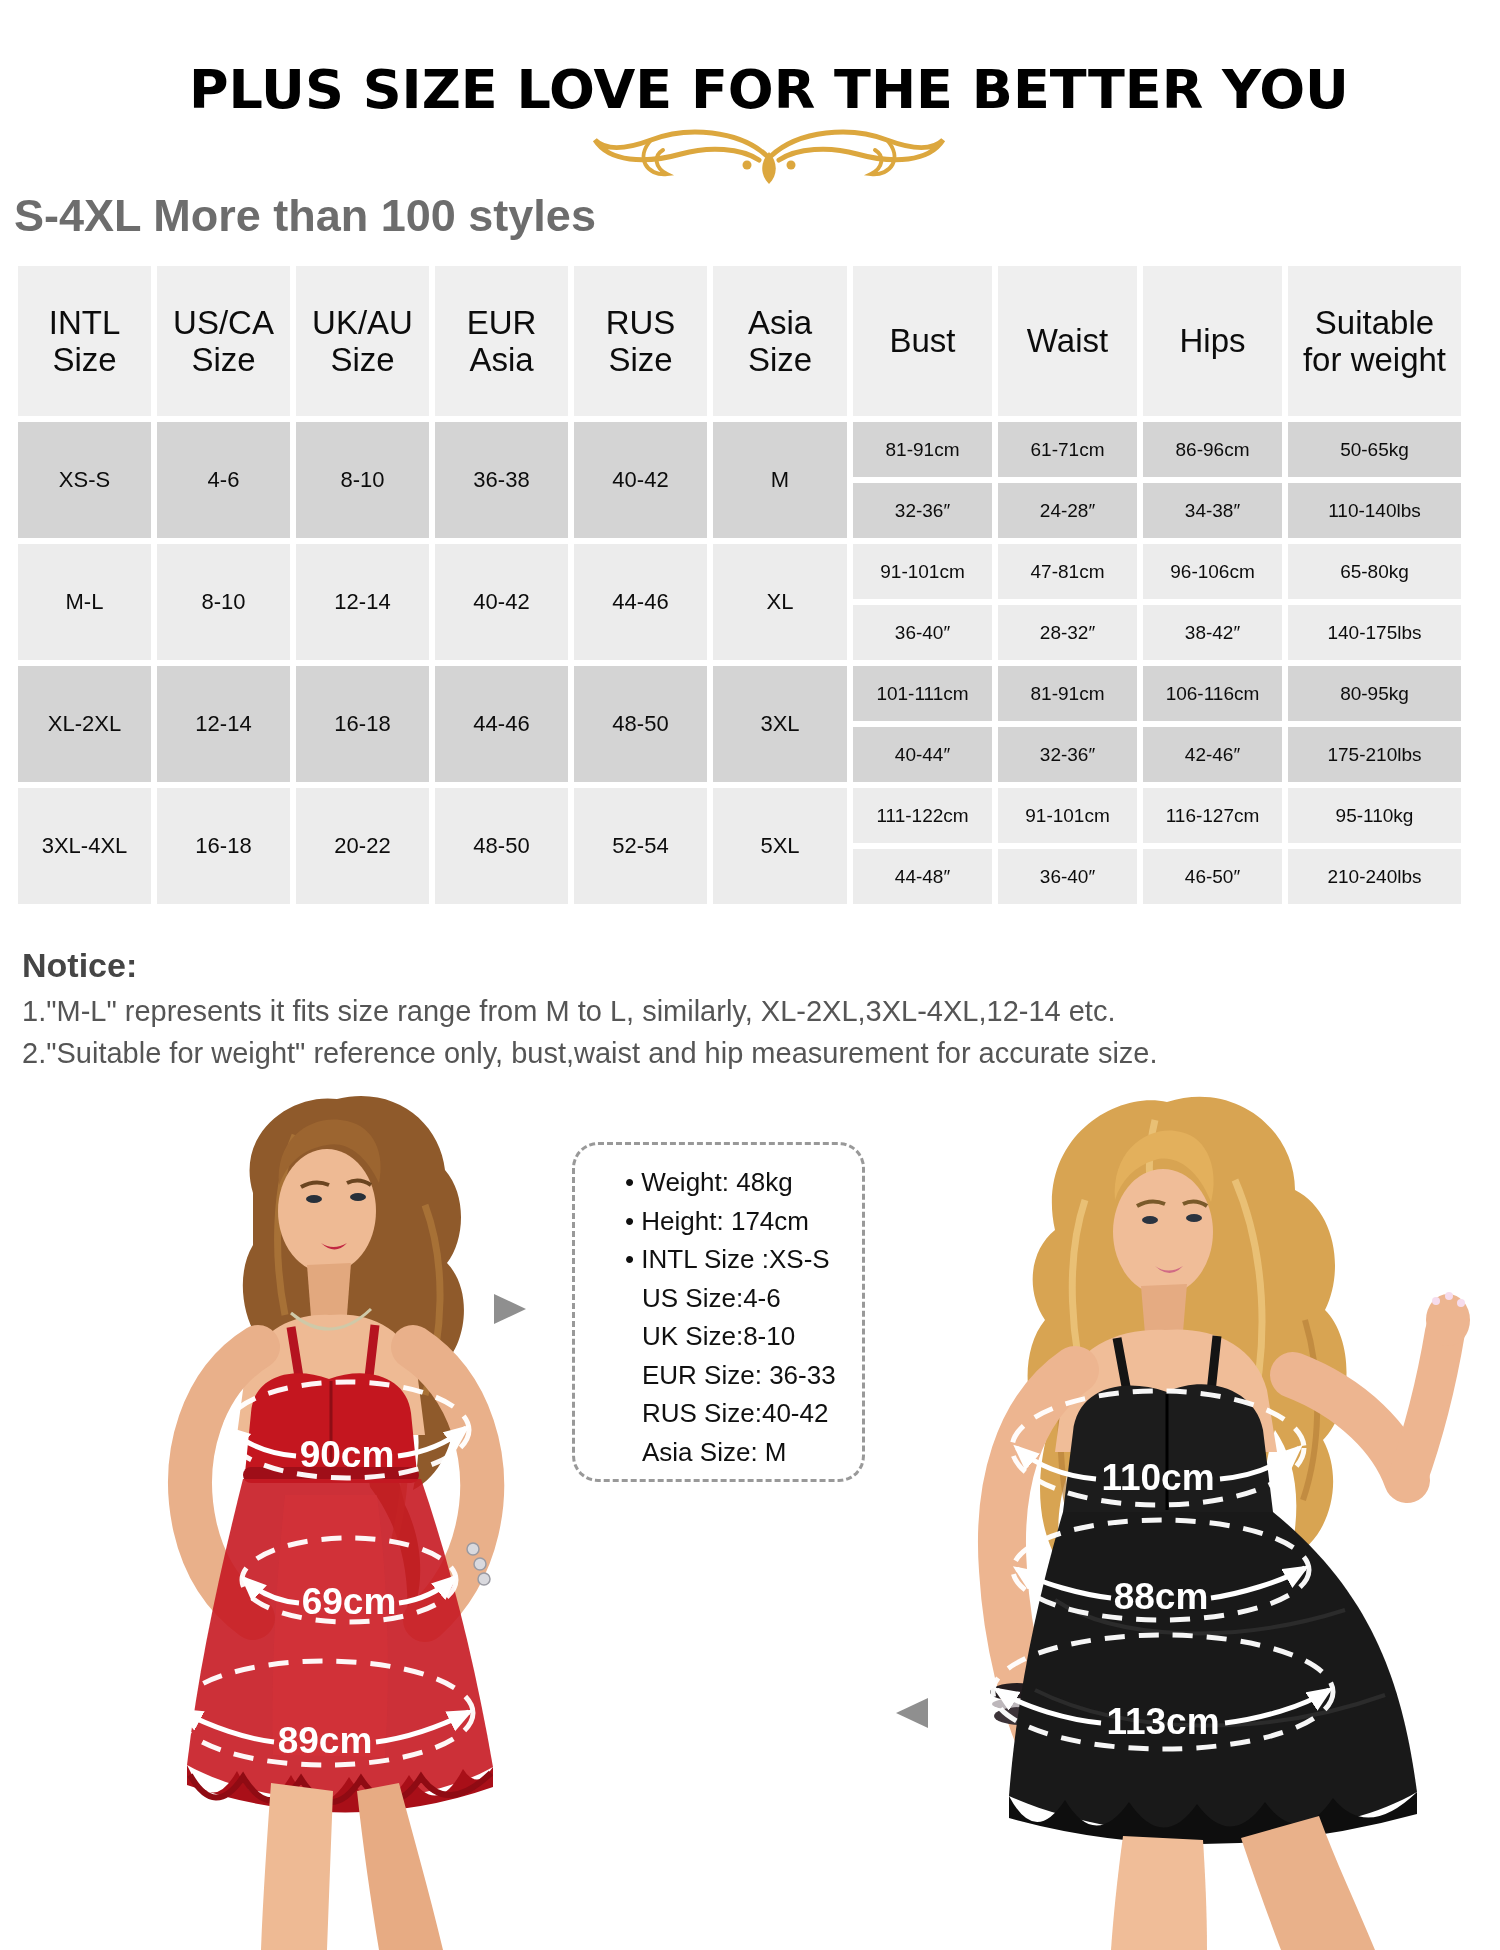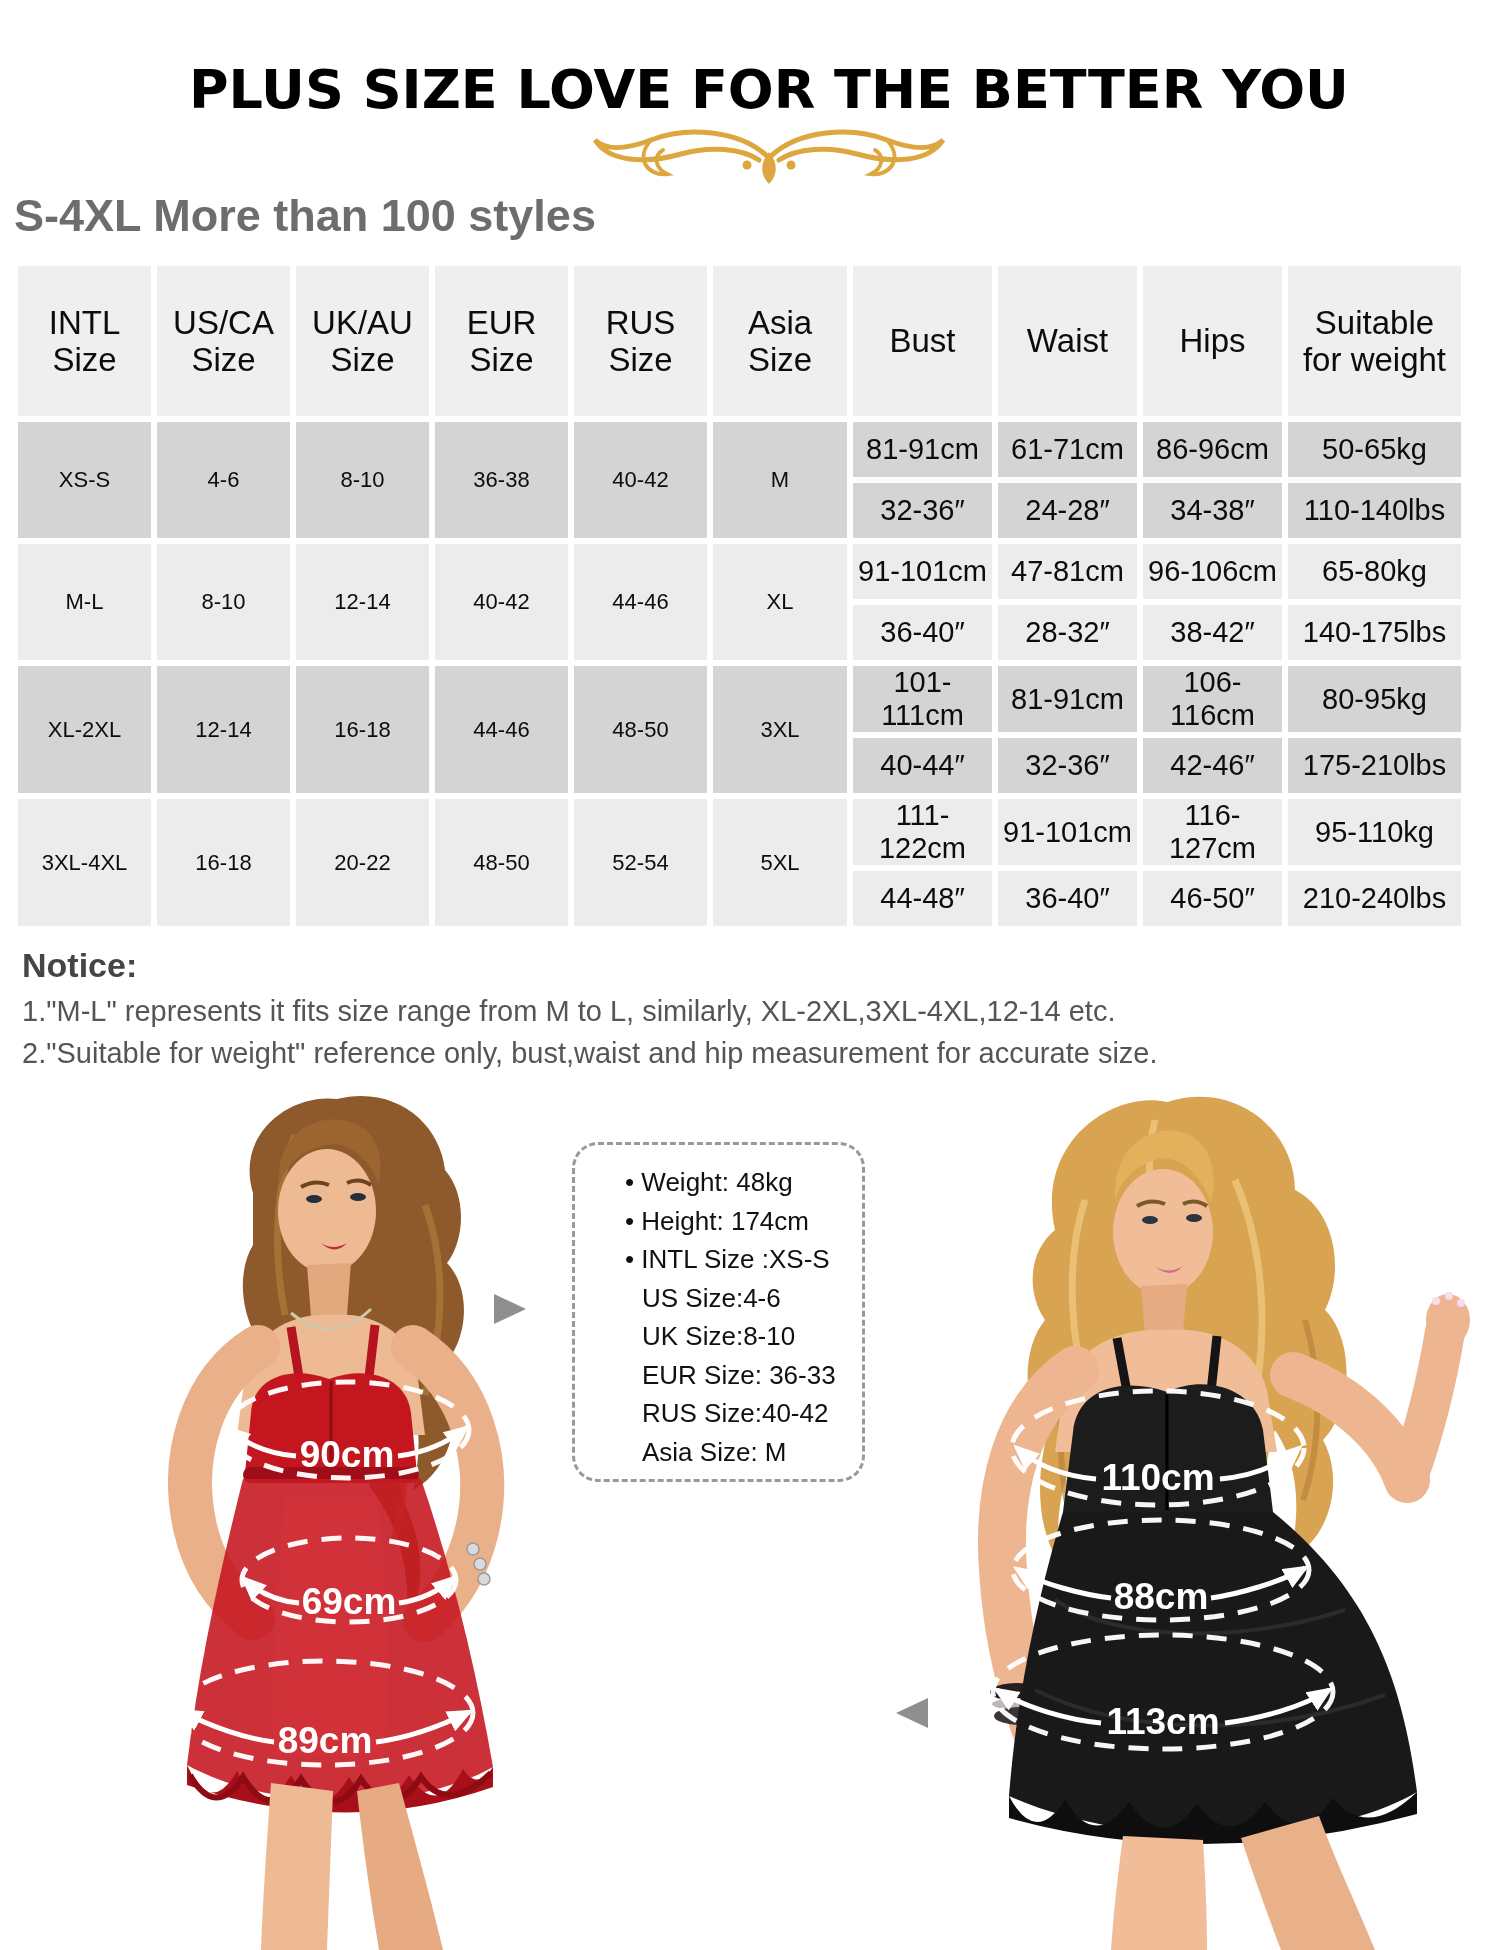--- a/index.html
+++ b/index.html
@@ -9,21 +9,21 @@
   .title{position:absolute;top:58px;left:0;width:100%;text-align:center;
          font-family:"DejaVu Sans",sans-serif;font-weight:800;font-size:54px;color:#000;letter-spacing:0px;}
   .flourish{position:absolute;top:118px;left:50%;transform:translateX(-50%);}
   .subtitle{position:absolute;top:190px;left:14px;width:100%;
             font-size:45px;font-weight:700;color:#6d6d6d;}
   
   .size-table{position:absolute;top:260px;left:12px;border-collapse:separate;border-spacing:6px;
               table-layout:fixed;width:1455px;}
   .size-table th{background:#efefef;font-weight:400;font-size:33px;line-height:1.13;
                  white-space:pre-line;height:150px;text-align:center;vertical-align:middle;padding:0;color:#0c0c0c;}
-  .size-table td{font-size:29px;text-align:center;vertical-align:middle;height:55px;padding:0;color:#0c0c0c;}
+  .size-table td{font-size:19px;text-align:center;vertical-align:middle;height:55px;padding:0;color:#0c0c0c;}
   .size-table td.sz{font-size:22px;}
   .dk{background:#d4d4d4;}
   .lt{background:#ececec;}
   
   .notice{position:absolute;top:946px;left:22px;}
   .notice .nh{font-size:34px;font-weight:700;color:#454545;margin:0 0 10px 0;}
   .notice .nl{font-size:29px;color:#555;margin:0 0 9px 0;}
   
   .model-svg{position:absolute;z-index:2;}
   .meas{stroke:#ffffff;stroke-width:5;fill:none;stroke-dasharray:20 14;opacity:.96;}
@@ -81,21 +81,21 @@
     </colgroup>
     <tbody>
         <tr>
       <th>INTL
 Size</th>
       <th>US/CA
 Size</th>
       <th>UK/AU
 Size</th>
       <th>EUR
-Size</th>
+Asia</th>
       <th>RUS
 Size</th>
       <th>Asia
 Size</th>
       <th>Bust</th>
       <th>Waist</th>
       <th>Hips</th>
       <th>Suitable
 for weight</th>
     </tr>

